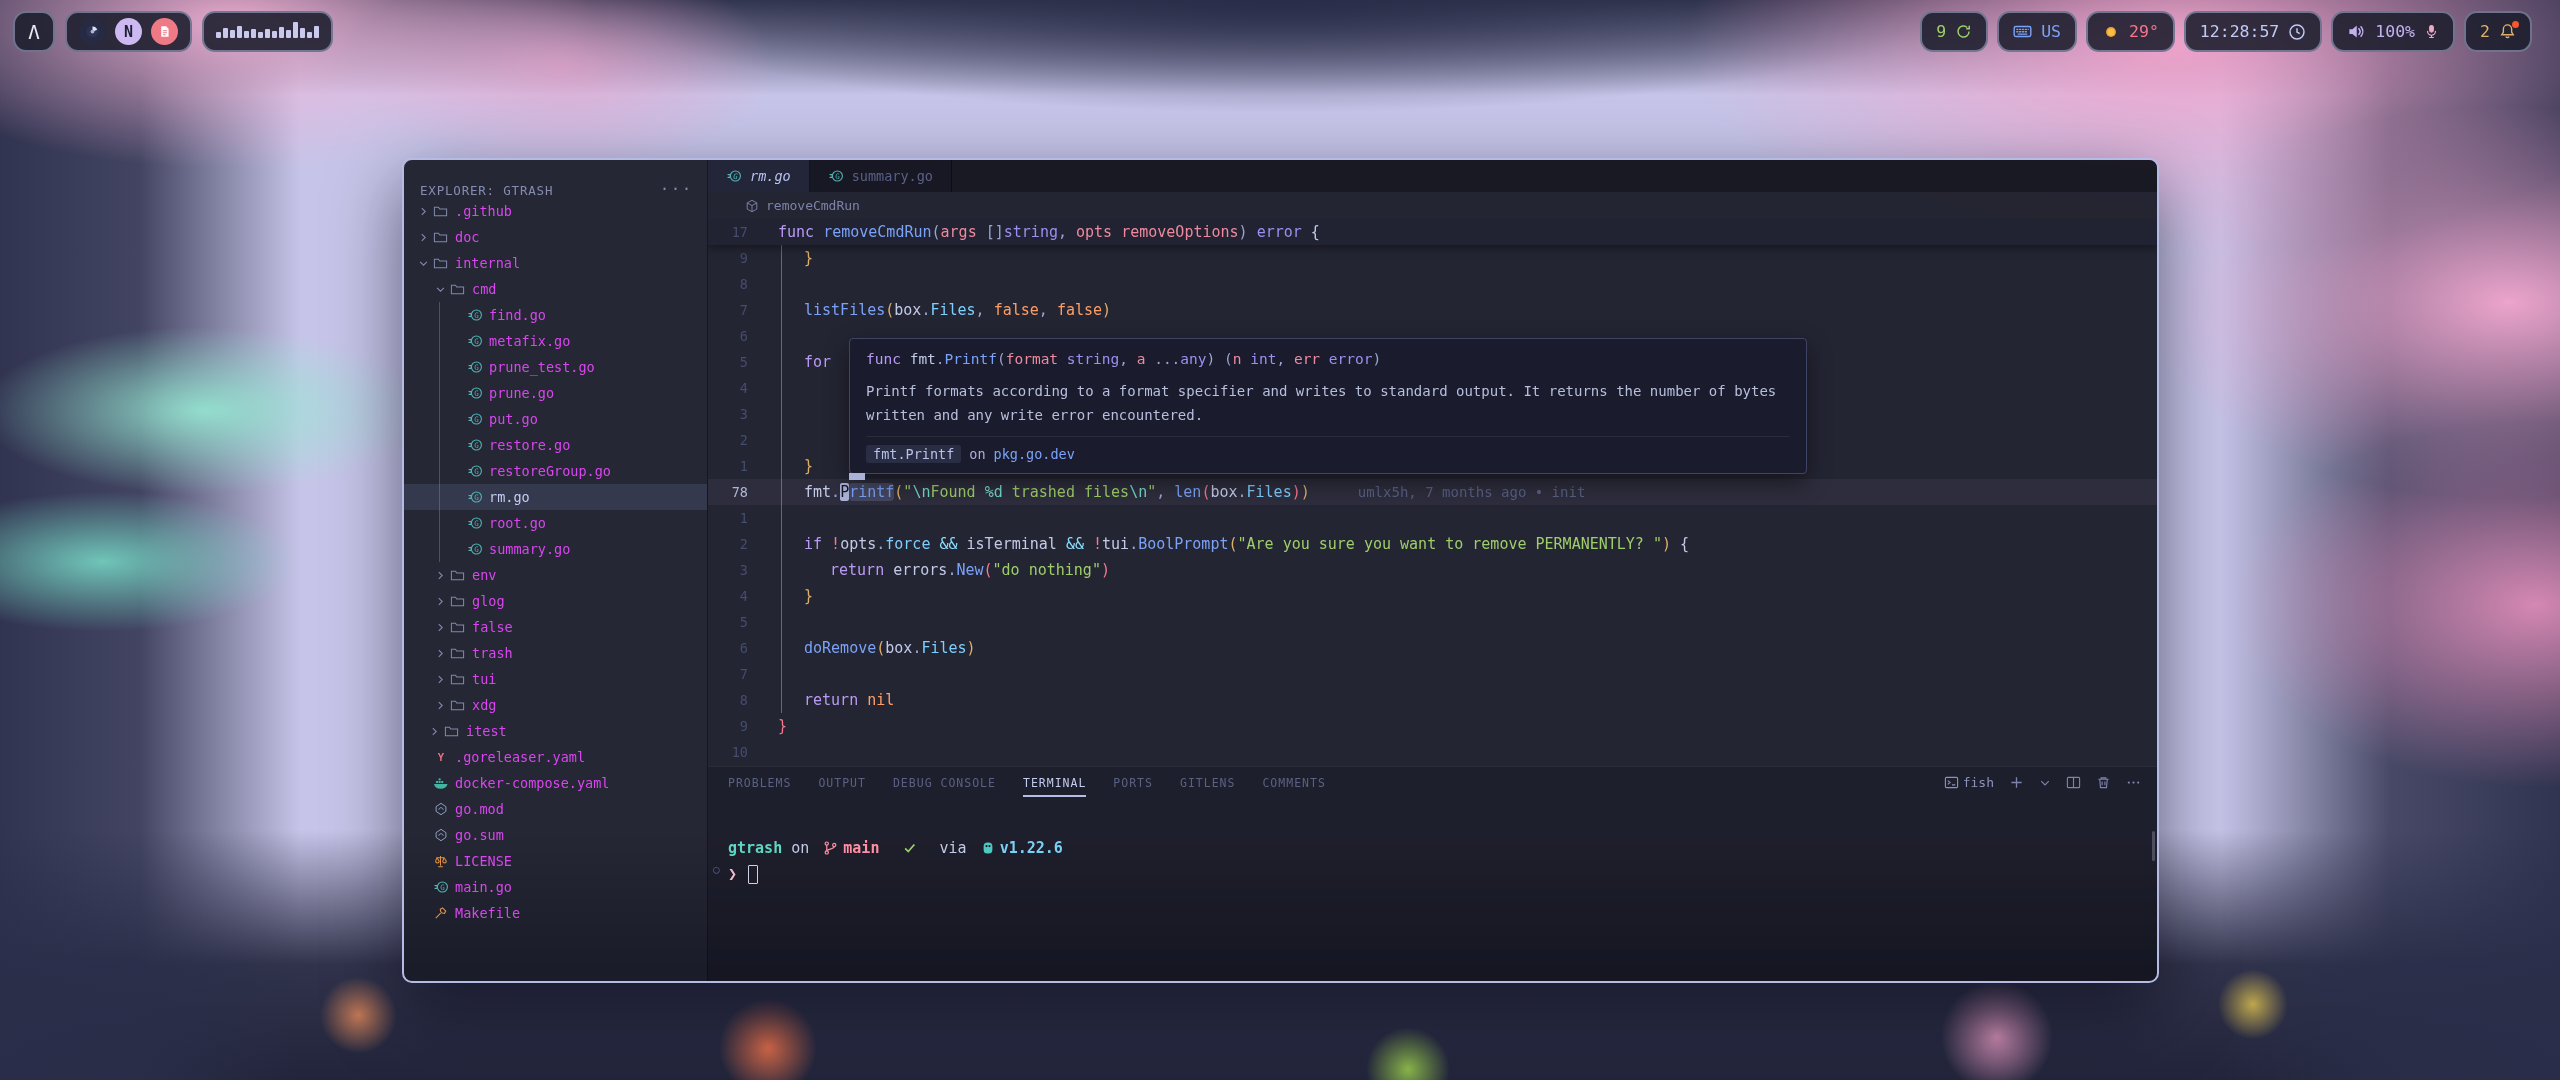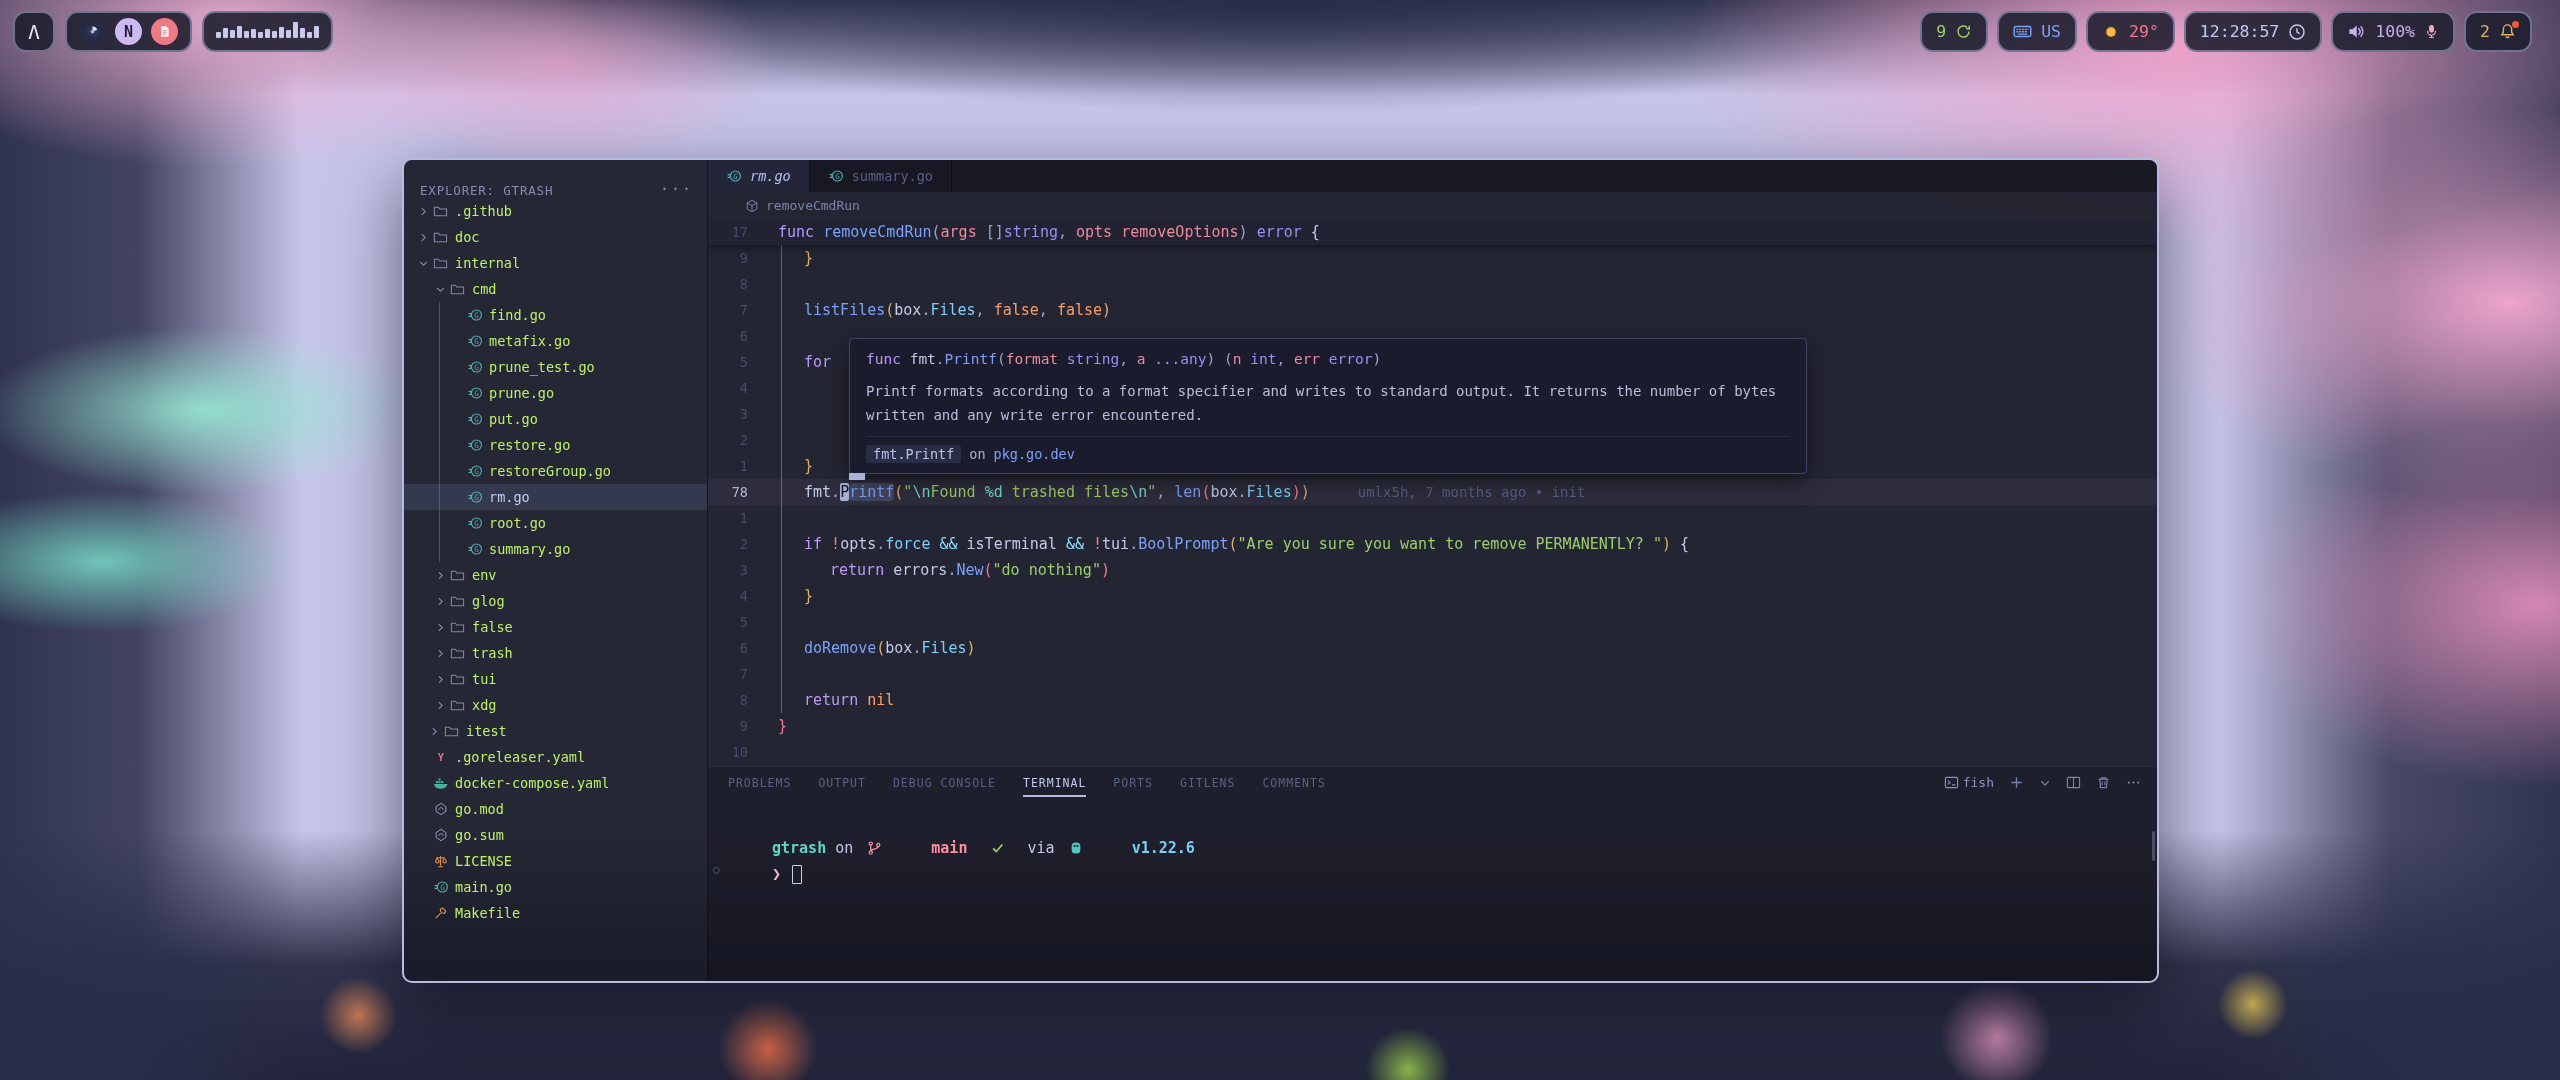--- a/index.html
+++ b/index.html
@@ -59,21 +59,21 @@
     position:absolute; left:402px; top:158px; width:1757px; height:825px;
     border:2px solid #b6bbe4; border-radius:10px; overflow:hidden;
     background:rgba(24,25,37,.93); box-shadow:0 25px 70px rgba(8,8,22,.55);
     color:#a9b1d6; font-size:14px;
   }
   .sidebar { position:absolute; left:0; top:0; bottom:0; width:303px; background:rgba(255,255,255,.012); }
   .sb-head { height:38px; display:flex; align-items:flex-end; padding:0 14px 0 16px;
     color:#858cb0; font-size:12.5px; letter-spacing:.8px; }
   .sb-head .more { margin-left:auto; color:#858cb0; font-size:15px; letter-spacing:2px; cursor:pointer; }
   .tree { position:relative; }
-  .trow { height:26px; display:flex; align-items:center; font-size:13.5px; color:#bef264; position:relative; cursor:pointer; }
+  .trow { height:26px; display:flex; align-items:center; font-size:13.5px; color:#d946ef; position:relative; cursor:pointer; }
   .trow.sel { background:rgba(110,122,170,.22); color:#c6cdf2; }
   .trow .chev { width:15px; display:inline-flex; justify-content:center; color:#8089ad; flex:0 0 15px; }
   .trow .ticon { width:19px; display:inline-flex; justify-content:center; margin-right:5px; flex:0 0 19px; }
   .trow .guide { position:absolute; left:35px; top:0; bottom:0; width:1px; background:rgba(150,158,200,.35); }
 
   .main { position:absolute; left:303px; right:0; top:0; bottom:0; border-left:1px solid rgba(0,0,0,.4); }
   .tabbar { height:32px; display:flex; background:rgba(13,14,22,.5); }
   .tab { display:flex; align-items:center; gap:8px; padding:0 18px; font-size:13.5px;
     color:#596086; background:rgba(22,23,35,.6); border-right:1px solid rgba(0,0,0,.45); cursor:pointer; }
   .tab.active { background:rgba(38,41,61,.85); color:#b9c3ef; font-style:italic; }
@@ -108,21 +108,21 @@
     background:rgba(10,11,18,.2); }
   .ptabs { display:flex; gap:27px; padding:9px 0 0 20px; font-size:11.5px; letter-spacing:1px; color:#5a6183; }
   .ptab { cursor:pointer; padding-bottom:7px; position:relative; }
   .ptab.active { color:#c3cbee; }
   .ptab.active::after { content:""; position:absolute; left:0; right:0; bottom:0; height:2px; background:#b6bce6; }
   .pctrl { position:absolute; right:16px; top:8px; display:flex; align-items:center; gap:15px; color:#7c84ad; }
   .pctrl .shell { display:flex; align-items:center; gap:4px; font-size:13px; color:#8b93bb; }
   .term { padding:24px 20px 0; position:relative; }
   .tline { height:26px; line-height:26px; font-size:15px; white-space:pre; display:flex; align-items:center; }
   .tline.first { margin-top:14px; }
-  .tbold { font-weight:bold;margin-left:44px; }
+  .tbold { font-weight:bold; }
   .tcursor { display:inline-block; width:10px; height:19px; border:1.5px solid #ccd1e6; margin-left:2px; border-radius:1px; }
   .term-deco { position:absolute; left:5px; top:66px; color:#565f89; font-size:11px; }
   .pscroll { position:absolute; right:2px; top:64px; width:3px; height:30px; background:rgba(200,205,235,.28); border-radius:2px; }
 
   svg { display:block; }
 </style>
 </head>
 <body>
 
 <div class="wallpaper"></div>

